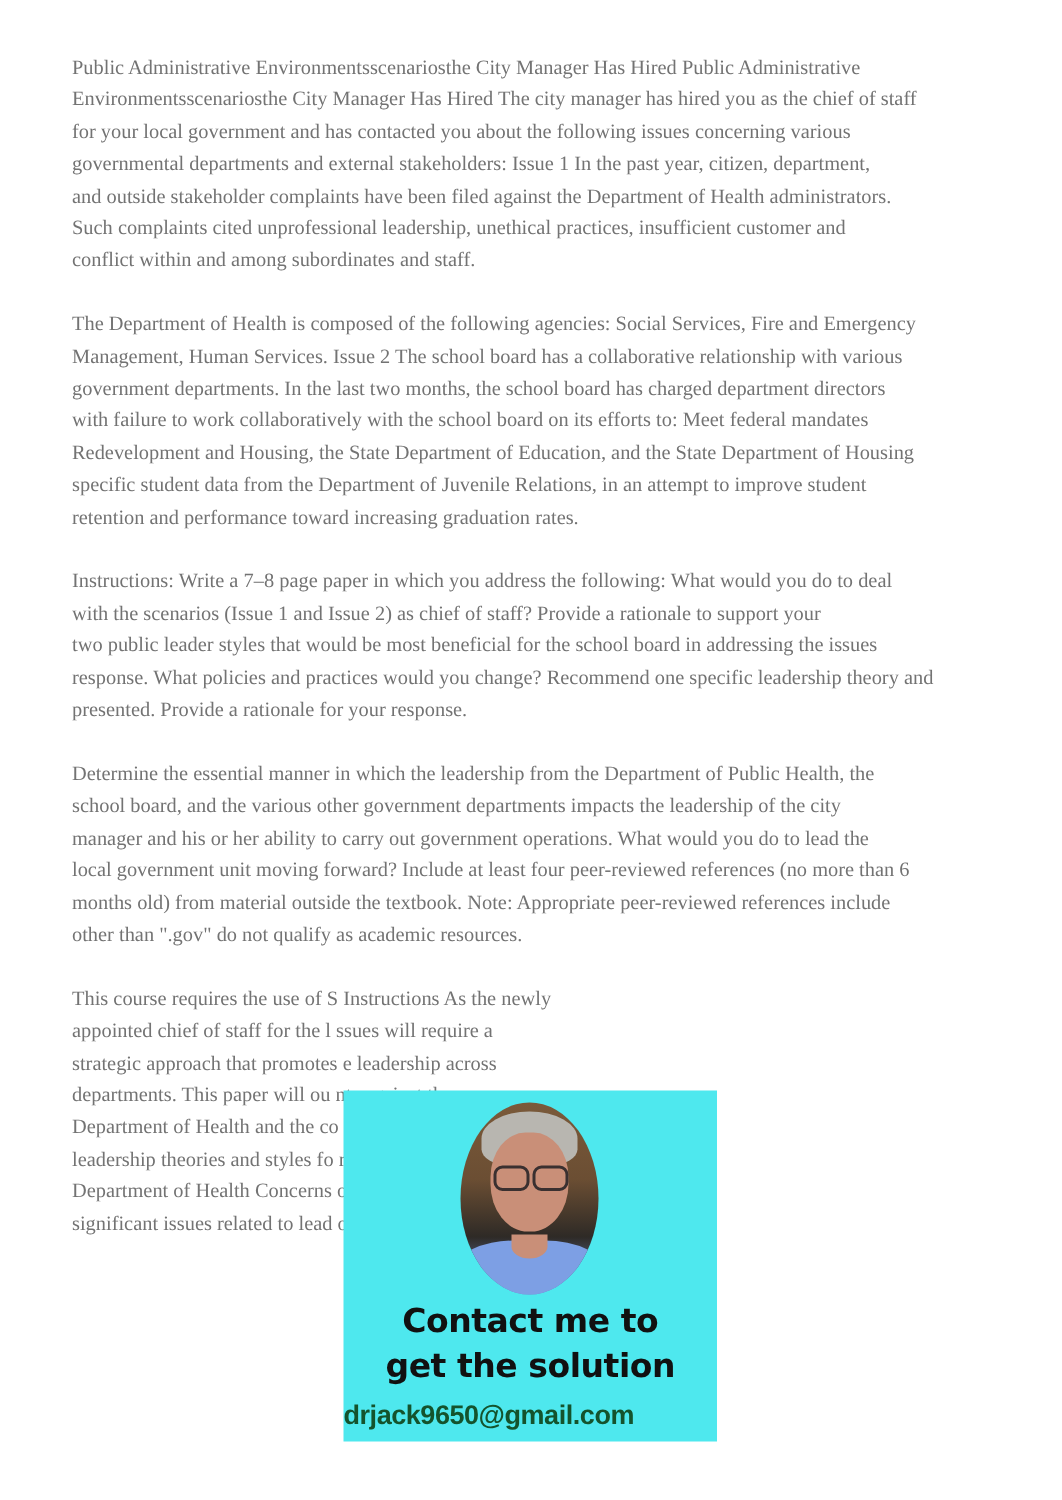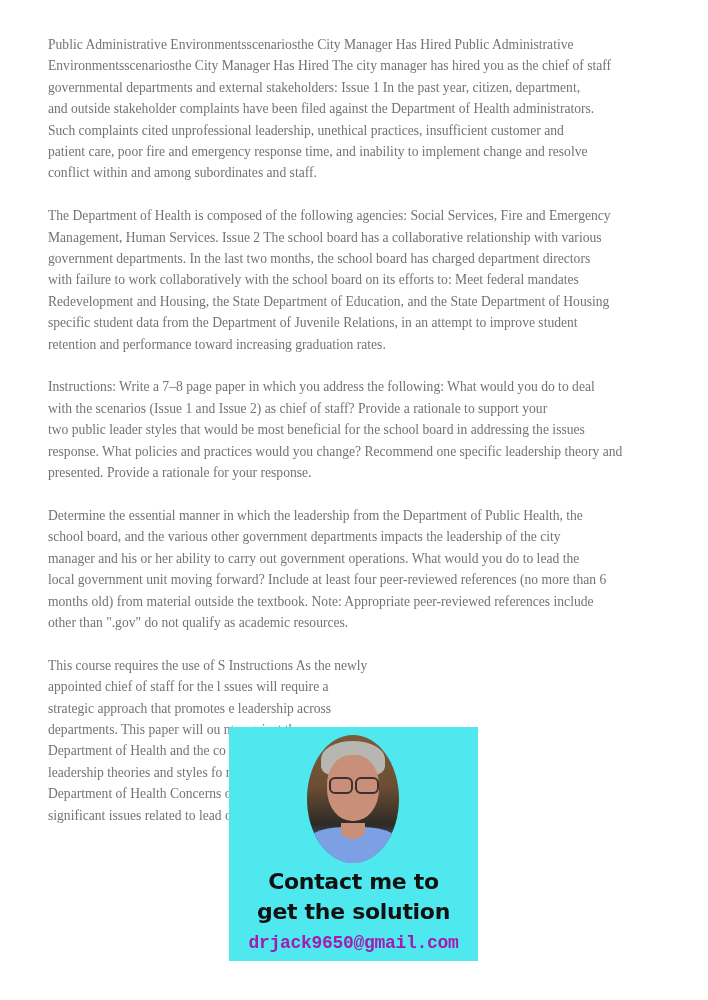--- a/index.html
+++ b/index.html
@@ -26,36 +26,36 @@
     .glass.l { left: 22px; } .glass.r { left: 48px; }
     .shirt { position: absolute; left: -4px; top: 92px; width: 100px; height: 50px; border-radius: 40% 40% 0 0; background: #7d9fe4; }
     .collar { position: absolute; left: 34px; top: 88px; width: 24px; height: 16px; background: #c98f78; border-radius: 0 0 50% 50%; }
     .cta {
       position: absolute; left: 0; width: 249px; text-align: center;
       font-family: "DejaVu Sans", sans-serif; font-weight: bold; font-size: 22px;
       color: #111111; line-height: 30px; letter-spacing: -0.3px;
     }
     .cta.l1 { top: 140px; } .cta.l2 { top: 170px; }
     .email {
-      position: absolute; left: 0; top: 206px; width: 249px; text-align: center;
-      font-family: Liberation Mono, monospace; font-weight: bold; font-size: 18px;
-      color: #a21caf; letter-spacing: -0.3px;
+      position: absolute; left: 0; top: 206px; width: 249px; text-align: left;
+      font-family: Liberation Sans, sans-serif; font-weight: bold; font-size: 18px;
+      color: #14532d; letter-spacing: -0.3px;
     }
   </style>
 </head>
 <body>
 
 <div class="page">
   <p class="para">
     <span class="line">Public Administrative Environmentsscenariosthe City Manager Has Hired Public Administrative</span>
     <span class="line">Environmentsscenariosthe City Manager Has Hired The city manager has hired you as the chief of staff</span>
+    <span class="line">for your local government and has contacted you about the following issues concerning various</span>
     <span class="line">governmental departments and external stakeholders: Issue 1 In the past year, citizen, department,</span>
     <span class="line">and outside stakeholder complaints have been filed against the Department of Health administrators.</span>
     <span class="line">Such complaints cited unprofessional leadership, unethical practices, insufficient customer and</span>
-    <span class="line">patient care, poor fire and emergency response time, and inability to implement change and resolve</span>
     <span class="line">conflict within and among subordinates and staff.</span>
   </p>
   <p class="para">
     <span class="line">The Department of Health is composed of the following agencies: Social Services, Fire and Emergency</span>
     <span class="line">Management, Human Services. Issue 2 The school board has a collaborative relationship with various</span>
     <span class="line">government departments. In the last two months, the school board has charged department directors</span>
     <span class="line">with failure to work collaboratively with the school board on its efforts to: Meet federal mandates</span>
     <span class="line">Redevelopment and Housing, the State Department of Education, and the State Department of Housing</span>
     <span class="line">specific student data from the Department of Juvenile Relations, in an attempt to improve student</span>
     <span class="line">retention and performance toward increasing graduation rates.</span>

